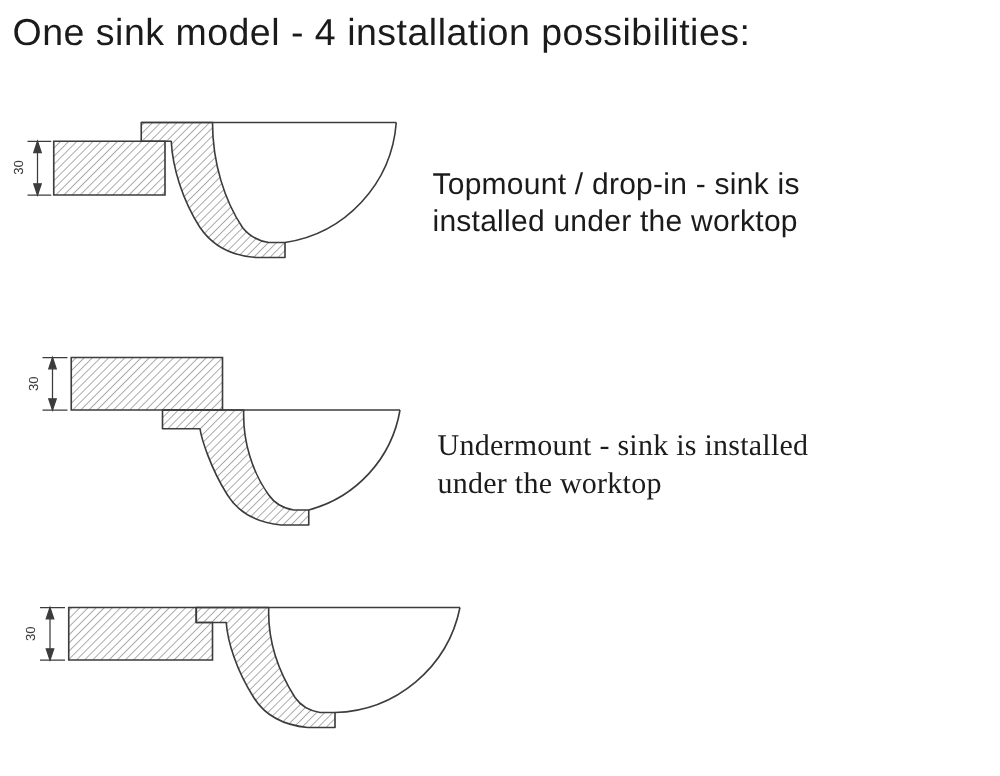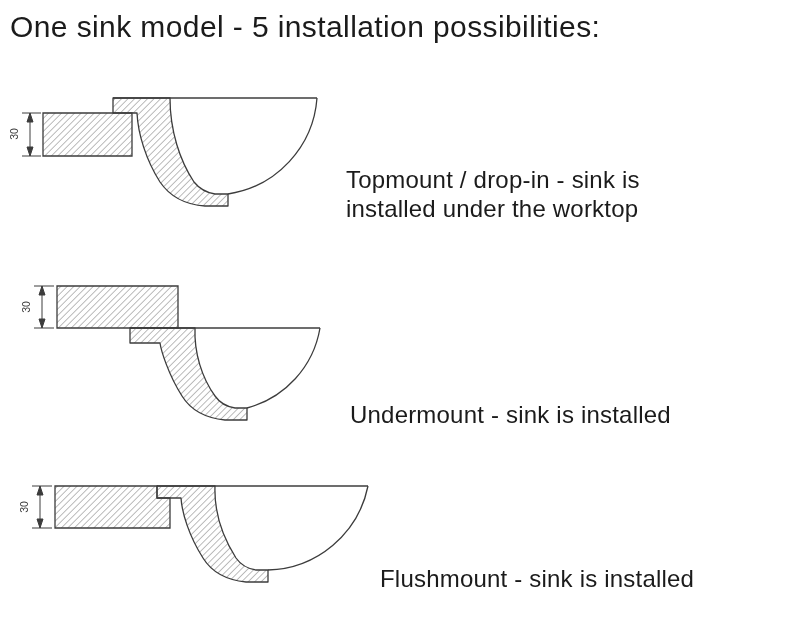--- a/index.html
+++ b/index.html
@@ -5,46 +5,46 @@
   * { margin:0; padding:0; box-sizing:border-box; }
   html,body { background:#ffffff; }
   body {
     width:800px; height:621px;
     font-family:"Liberation Sans", sans-serif;
     color:var(--text,#1b1b1b);
     overflow:hidden;
   }
   .page { padding:10px 12px 0 10px; }
   .title { font-size:30px; font-weight:400; letter-spacing:0.4px; white-space:nowrap; }
-  .row { display:flex; align-items:flex-end; }
+  .row { display:flex; align-items:center; }
   .row-1 { margin-top:42px; }
   .row-2 { margin-top:54px; }
   .row-3 { margin-top:38px; }
   .drawing { color:var(--line,#3c3c3c); flex:0 0 auto; display:block; }
   .drawing path, .drawing line, .drawing rect { vector-effect:non-scaling-stroke; }
   .desc { font-size:24px; letter-spacing:0.2px; line-height:1.24; }
   .desc-1 { margin:16px 0 0 14px; }
-  .desc-2 { margin:38px 0 0 18px; }
+  .desc-2 { margin:38px 0 0 18px;font-family:Liberation Serif, serif; }
   .desc-3 { margin:5px 0 0 4px; }
   svg text { font-family:"Liberation Sans", sans-serif; }
 </style>
 </head>
 <body>
 
 <svg width="0" height="0" style="position:absolute" aria-hidden="true">
   <defs>
     <pattern id="hatch" patternUnits="userSpaceOnUse" width="4.6" height="4.6" patternTransform="rotate(45)">
       <line x1="0" y1="0" x2="0" y2="4.6" stroke="#6a6a6a" stroke-width="0.9"></line>
     </pattern>
   </defs>
 </svg>
 
 <div class="page">
 
-  <h1 class="title">One sink model - 5 installation possibilities:</h1>
+  <h1 class="title">One sink model - 4 installation possibilities:</h1>
 
   <section class="row row-1">
     <svg class="drawing" width="322" height="138" viewBox="0 0 322 138">
       <g stroke="currentColor" stroke-width="1" fill="currentColor">
         <line x1="12" y1="27" x2="31" y2="27"></line>
         <line x1="12" y1="70" x2="31" y2="70"></line>
         <line x1="20" y1="27" x2="20" y2="70"></line>
         <polygon points="20,27 17,36 23,36"></polygon>
         <polygon points="20,70 17,61 23,61"></polygon>
         <text x="8" y="48" transform="rotate(-90 8 48)" text-anchor="middle" font-size="10.5" stroke="none">30</text>
@@ -70,36 +70,37 @@
         <polygon points="32,50 29,41 35,41"></polygon>
         <text x="20" y="29" transform="rotate(-90 20 29)" text-anchor="middle" font-size="10.5" stroke="none">30</text>
       </g>
       <rect x="47" y="8" width="121" height="42" fill="url(#hatch)" stroke="currentColor" stroke-width="1.3"></rect>
       <path d="M 120,50 H 310" fill="none" stroke="currentColor" stroke-width="1.3"></path>
       <path d="M 120,50 H 185 C 184,75 192,100 205,118 Q 212,128 225,130 L 237,130 L 237,142 L 215,142 Q 185,139 172,118 C 158,96 151,72 150,65 L 120,65 Z" fill="url(#hatch)" stroke="currentColor" stroke-width="1.3" stroke-linejoin="round"></path>
       <path d="M 310,50 A 100 100 0 0 1 237,130" fill="none" stroke="currentColor" stroke-width="1.3"></path>
     </svg>
     <p class="desc desc-2">
       <span>Undermount - sink is installed</span><br>
+      <span>under the worktop</span>
     </p>
   </section>
 
   <section class="row row-3">
     <svg class="drawing" width="366" height="126" viewBox="0 0 366 126">
       <g stroke="currentColor" stroke-width="1" fill="currentColor">
         <line x1="22" y1="18" x2="42" y2="18"></line>
         <line x1="22" y1="60" x2="42" y2="60"></line>
         <line x1="30" y1="18" x2="30" y2="60"></line>
         <polygon points="30,18 27,27 33,27"></polygon>
         <polygon points="30,60 27,51 33,51"></polygon>
         <text x="18" y="39" transform="rotate(-90 18 39)" text-anchor="middle" font-size="10.5" stroke="none">30</text>
       </g>
       <path d="M 45,18 L 147,18 L 147,30 L 160,30 L 160,60 L 45,60 Z" fill="url(#hatch)" stroke="currentColor" stroke-width="1.3"></path>
       <path d="M 147,18 H 358" fill="none" stroke="currentColor" stroke-width="1.3"></path>
       <path d="M 147,18 H 205 C 204,45 212,68 226,90 Q 233,100 246,102 L 258,102 L 258,114 L 236,114 Q 206,111 193,90 C 179,68 172,45 171,30 L 147,30 Z" fill="url(#hatch)" stroke="currentColor" stroke-width="1.3" stroke-linejoin="round"></path>
       <path d="M 358,18 A 105 105 0 0 1 258,102" fill="none" stroke="currentColor" stroke-width="1.3"></path>
     </svg>
     <p class="desc desc-3">
-      <span>Flushmount - sink is installed</span><br>
+      <br>
     </p>
   </section>
 
 </div>
 
 </body></html>

